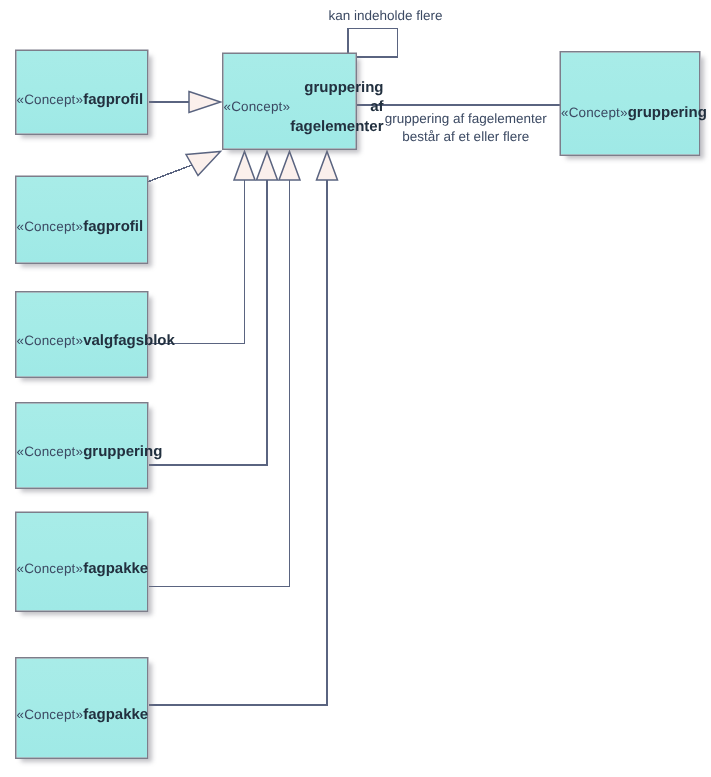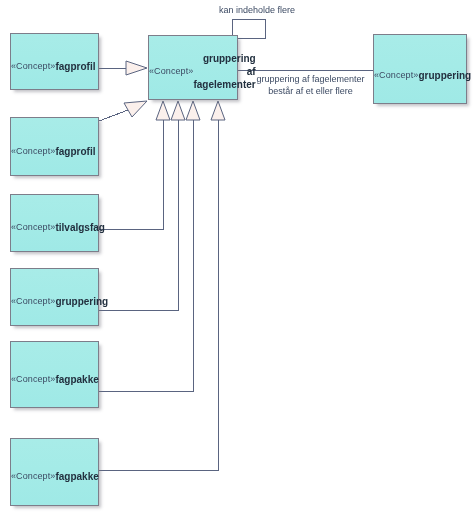--- a/index.html
+++ b/index.html
@@ -105,21 +105,21 @@
     <div class="nname">fagprofil</div>
   </div>
 
   <div class="node" style="left:10px; top:117px; width:89px; height:59px;">
     <div class="stereo">«Concept»</div>
     <div class="nname">fagprofil</div>
   </div>
 
   <div class="node" style="left:10px; top:194px; width:89px; height:58px;">
     <div class="stereo">«Concept»</div>
-    <div class="nname">tilvalgsfag</div>
+    <div class="nname">valgfagsblok</div>
   </div>
 
   <div class="node" style="left:10px; top:268px; width:89px; height:58px;">
     <div class="stereo">«Concept»</div>
     <div class="nname">gruppering</div>
   </div>
 
   <div class="node" style="left:10px; top:341px; width:89px; height:67px;">
     <div class="stereo">«Concept»</div>
     <div class="nname">fagpakke</div>

